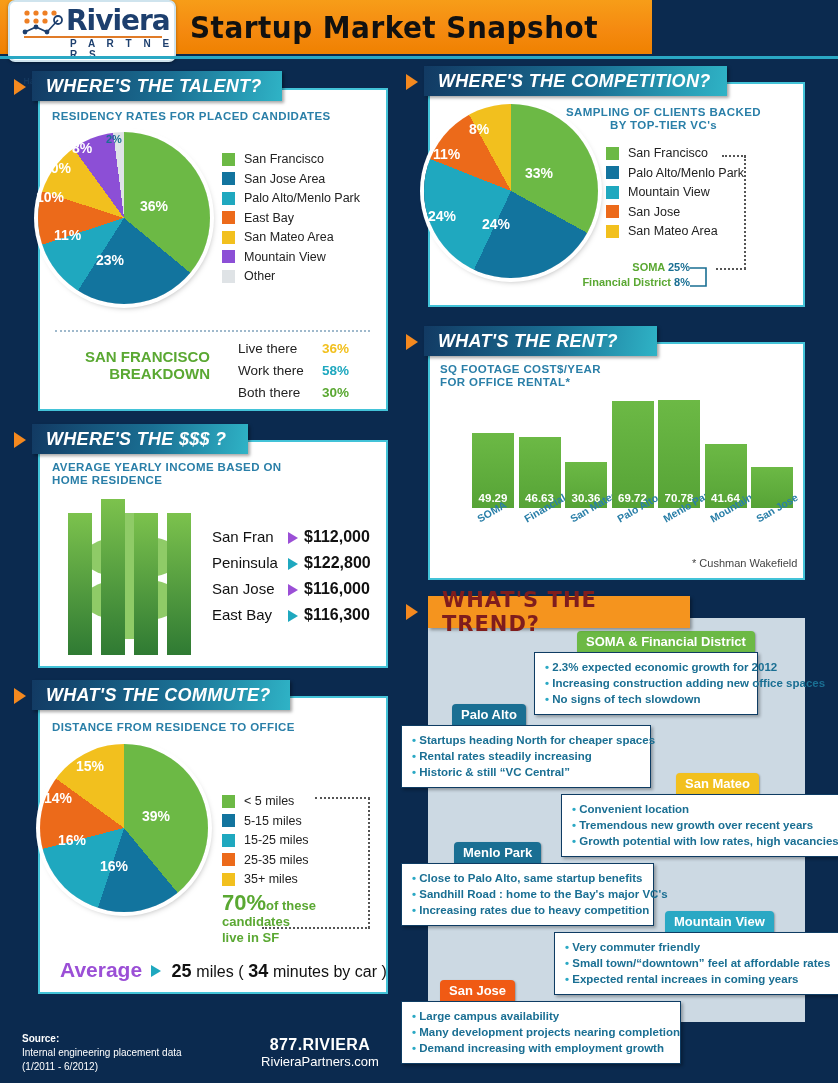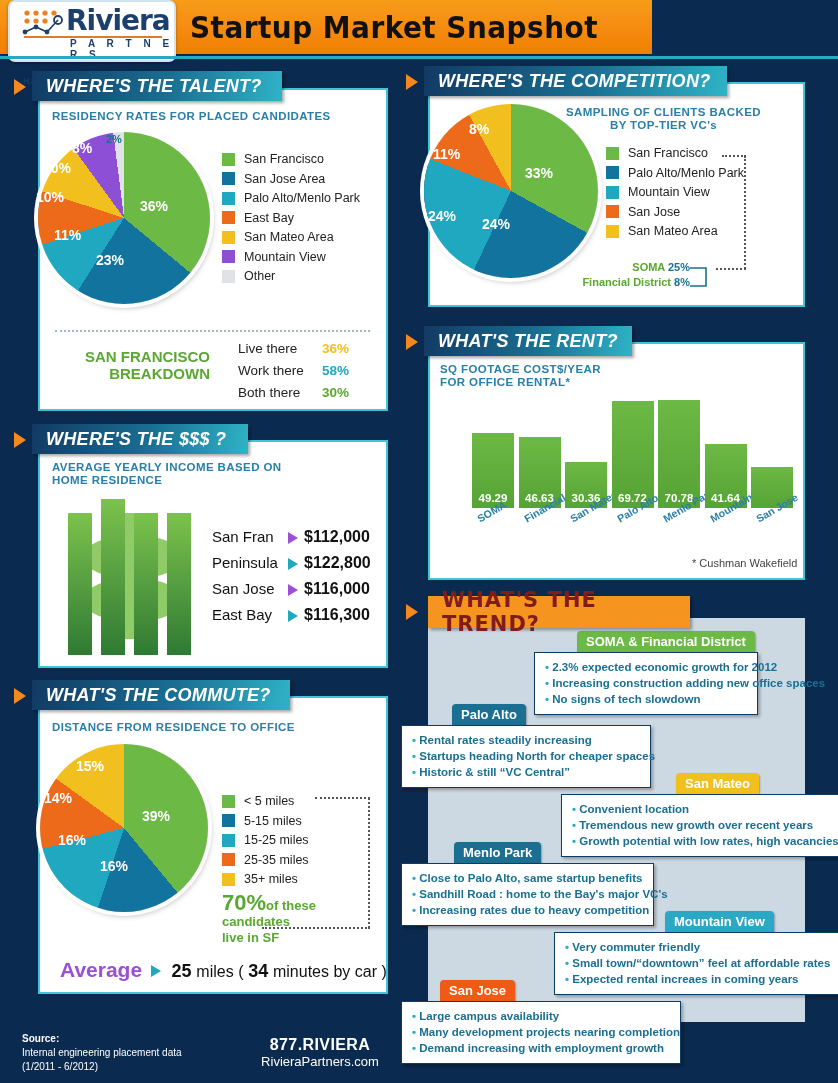--- a/index.html
+++ b/index.html
@@ -279,21 +279,21 @@
   <span>SOMA</span>
   <span style="color:#1a6f93;">25%</span>
 </div>
 <div style="position:absolute; left:552px; top:276px; width:138px; text-align:right; font-size:11px; color:#5aa832; font-weight:bold;">
   <span>Financial District</span>
   <span style="color:#1a6f93;">8%</span>
 </div>
 
 <div class="panel" style="left:428px; top:342px; width:377px; height:238px;"></div>
 <div class="tri" style="left:406px; top:334px;"></div>
-<div class="sec-head" style="left:424px; top:326px; width:208px;">
+<div class="sec-head" style="left:424px; top:326px; width:233px;">
   <span>WHAT'S THE RENT?</span>
 </div>
 <div class="sub-title" style="left:440px; top:363px;">
   <span>SQ FOOTAGE COST$/YEAR</span><br>
   <span>FOR OFFICE RENTAL*</span>
 </div>
 <div id="barchart">
     <div class="bar" style="left: 472px; width: 42px; top: 432.696px; height: 75.3042px;"></div>
     <div class="bar-val" style="left: 472px; width: 42px; top: 492px;">49.29</div>
     <div class="bar-lbl" style="left: 475px; top: 514px;">SOMA</div>
@@ -426,22 +426,22 @@
     </div>
     <div class="cl-box" style="left: 534px; top: 652px; width: 224px;">
       <div class="cl-li">2.3% expected economic growth for 2012</div>
       <div class="cl-li">Increasing construction adding new office spaces</div>
       <div class="cl-li">No signs of tech slowdown</div>
     </div>
     <div class="cl-tab" style="left: 452px; top: 704px; background: rgb(26, 111, 147);">
       <span>Palo Alto</span>
     </div>
     <div class="cl-box" style="left: 401px; top: 725px; width: 250px;">
+      <div class="cl-li">Startups heading North for cheaper spaces</div>
       <div class="cl-li">Rental rates steadily increasing</div>
-      <div class="cl-li">Startups heading North for cheaper spaces</div>
       <div class="cl-li">Historic &amp; still “VC Central”</div>
     </div>
     <div class="cl-tab" style="left: 676px; top: 773px; background: rgb(242, 192, 30);">
       <span>San Mateo</span>
     </div>
     <div class="cl-box" style="left: 561px; top: 794px; width: 281px;">
       <div class="cl-li">Convenient location</div>
       <div class="cl-li">Tremendous new growth over recent years</div>
       <div class="cl-li">Growth potential with low rates, high vacancies</div>
     </div>

